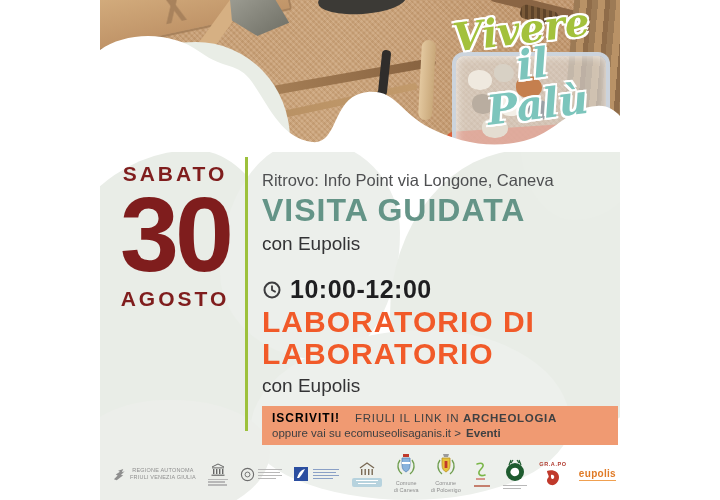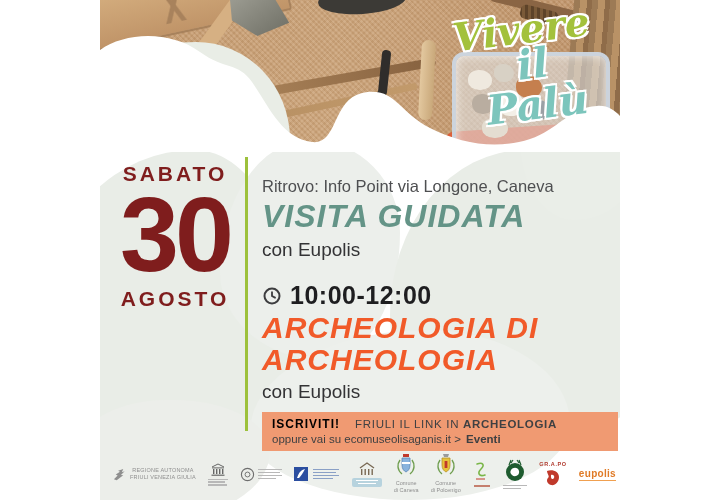--- a/index.html
+++ b/index.html
@@ -75,22 +75,22 @@
   .date { position:absolute; left:4px; top:162px; width:142px; text-align:center; color:#7f1d1d; z-index:4; }
   .date-dayname { font-size:21px; font-weight:bold; letter-spacing:3px; }
   .date-num { font-size:106px; font-weight:800; line-height:.84; letter-spacing:-4px; margin-top:4px; }
   .date-month { font-size:21px; font-weight:bold; letter-spacing:3px; margin-top:8px; }
   .divider { position:absolute; left:145px; top:157px; width:3px; height:274px; background:#9dc13c; z-index:4; }
 
   
   .content { position:absolute; left:162px; top:161px; width:356px; z-index:4; }
   .time-row { display:flex; align-items:center; gap:8px; color:#1e1e20; font-weight:bold; font-size:25px; letter-spacing:.5px; }
   .clock { width:20px; height:20px; flex:0 0 auto; }
-  .meeting { font-size:16.5px; color:#4e4f51; margin-top:16px; }
-  .ev-title { font-weight:800; letter-spacing:1px; margin-top:2px;font-style:italic; }
+  .meeting { font-size:16.5px; color:#4e4f51; margin-top:10px; }
+  .ev-title { font-weight:800; letter-spacing:1px; margin-top:2px; }
   .t1 { font-size:32px; color:#649487; }
   .t2 { font-size:30px; color:#f15a29; line-height:1.08; width:335px; }
   .subtitle { font-size:19px; color:#333335; margin-top:4px; }
   .gap { height:20px; }
 
   
   .banner { margin-top:9px; background:#f09a72; padding:5px 10px 6px; }
   .banner-l1 { font-size:11.5px; color:#3f4042; letter-spacing:.7px; }
   .iscriviti { color:#000000; font-weight:800; font-size:12px; letter-spacing:1px; margin-right:15px; }
   .b-bold { font-weight:bold; }
@@ -171,21 +171,21 @@
 
     <div class="gap"></div>
 
     <div class="time-row">
       <svg class="clock" viewBox="0 0 24 24">
         <circle cx="12" cy="12" r="9" fill="none" stroke="#3d3d3f" stroke-width="2.4"></circle>
         <path d="M12 7.5 V12 L15.6 14" fill="none" stroke="#3d3d3f" stroke-width="2.2" stroke-linecap="round"></path>
       </svg>
       <span>10:00-12:00</span>
     </div>
-    <div class="ev-title t2">ARCHEOLOGIA DI ARCHEOLOGIA</div>
+    <div class="ev-title t2">LABORATORIO DI LABORATORIO</div>
     <div class="subtitle">con Eupolis</div>
 
     <div class="banner">
       <div class="banner-l1">
         <span class="iscriviti">ISCRIVITI!</span><span>FRIULI IL LINK IN</span>
         <span class="b-bold">ARCHEOLOGIA</span>
       </div>
       <div class="banner-l2">
         <span>oppure vai su ecomuseolisaganis.it &gt;</span>
         <span class="b-bold">Eventi</span>

